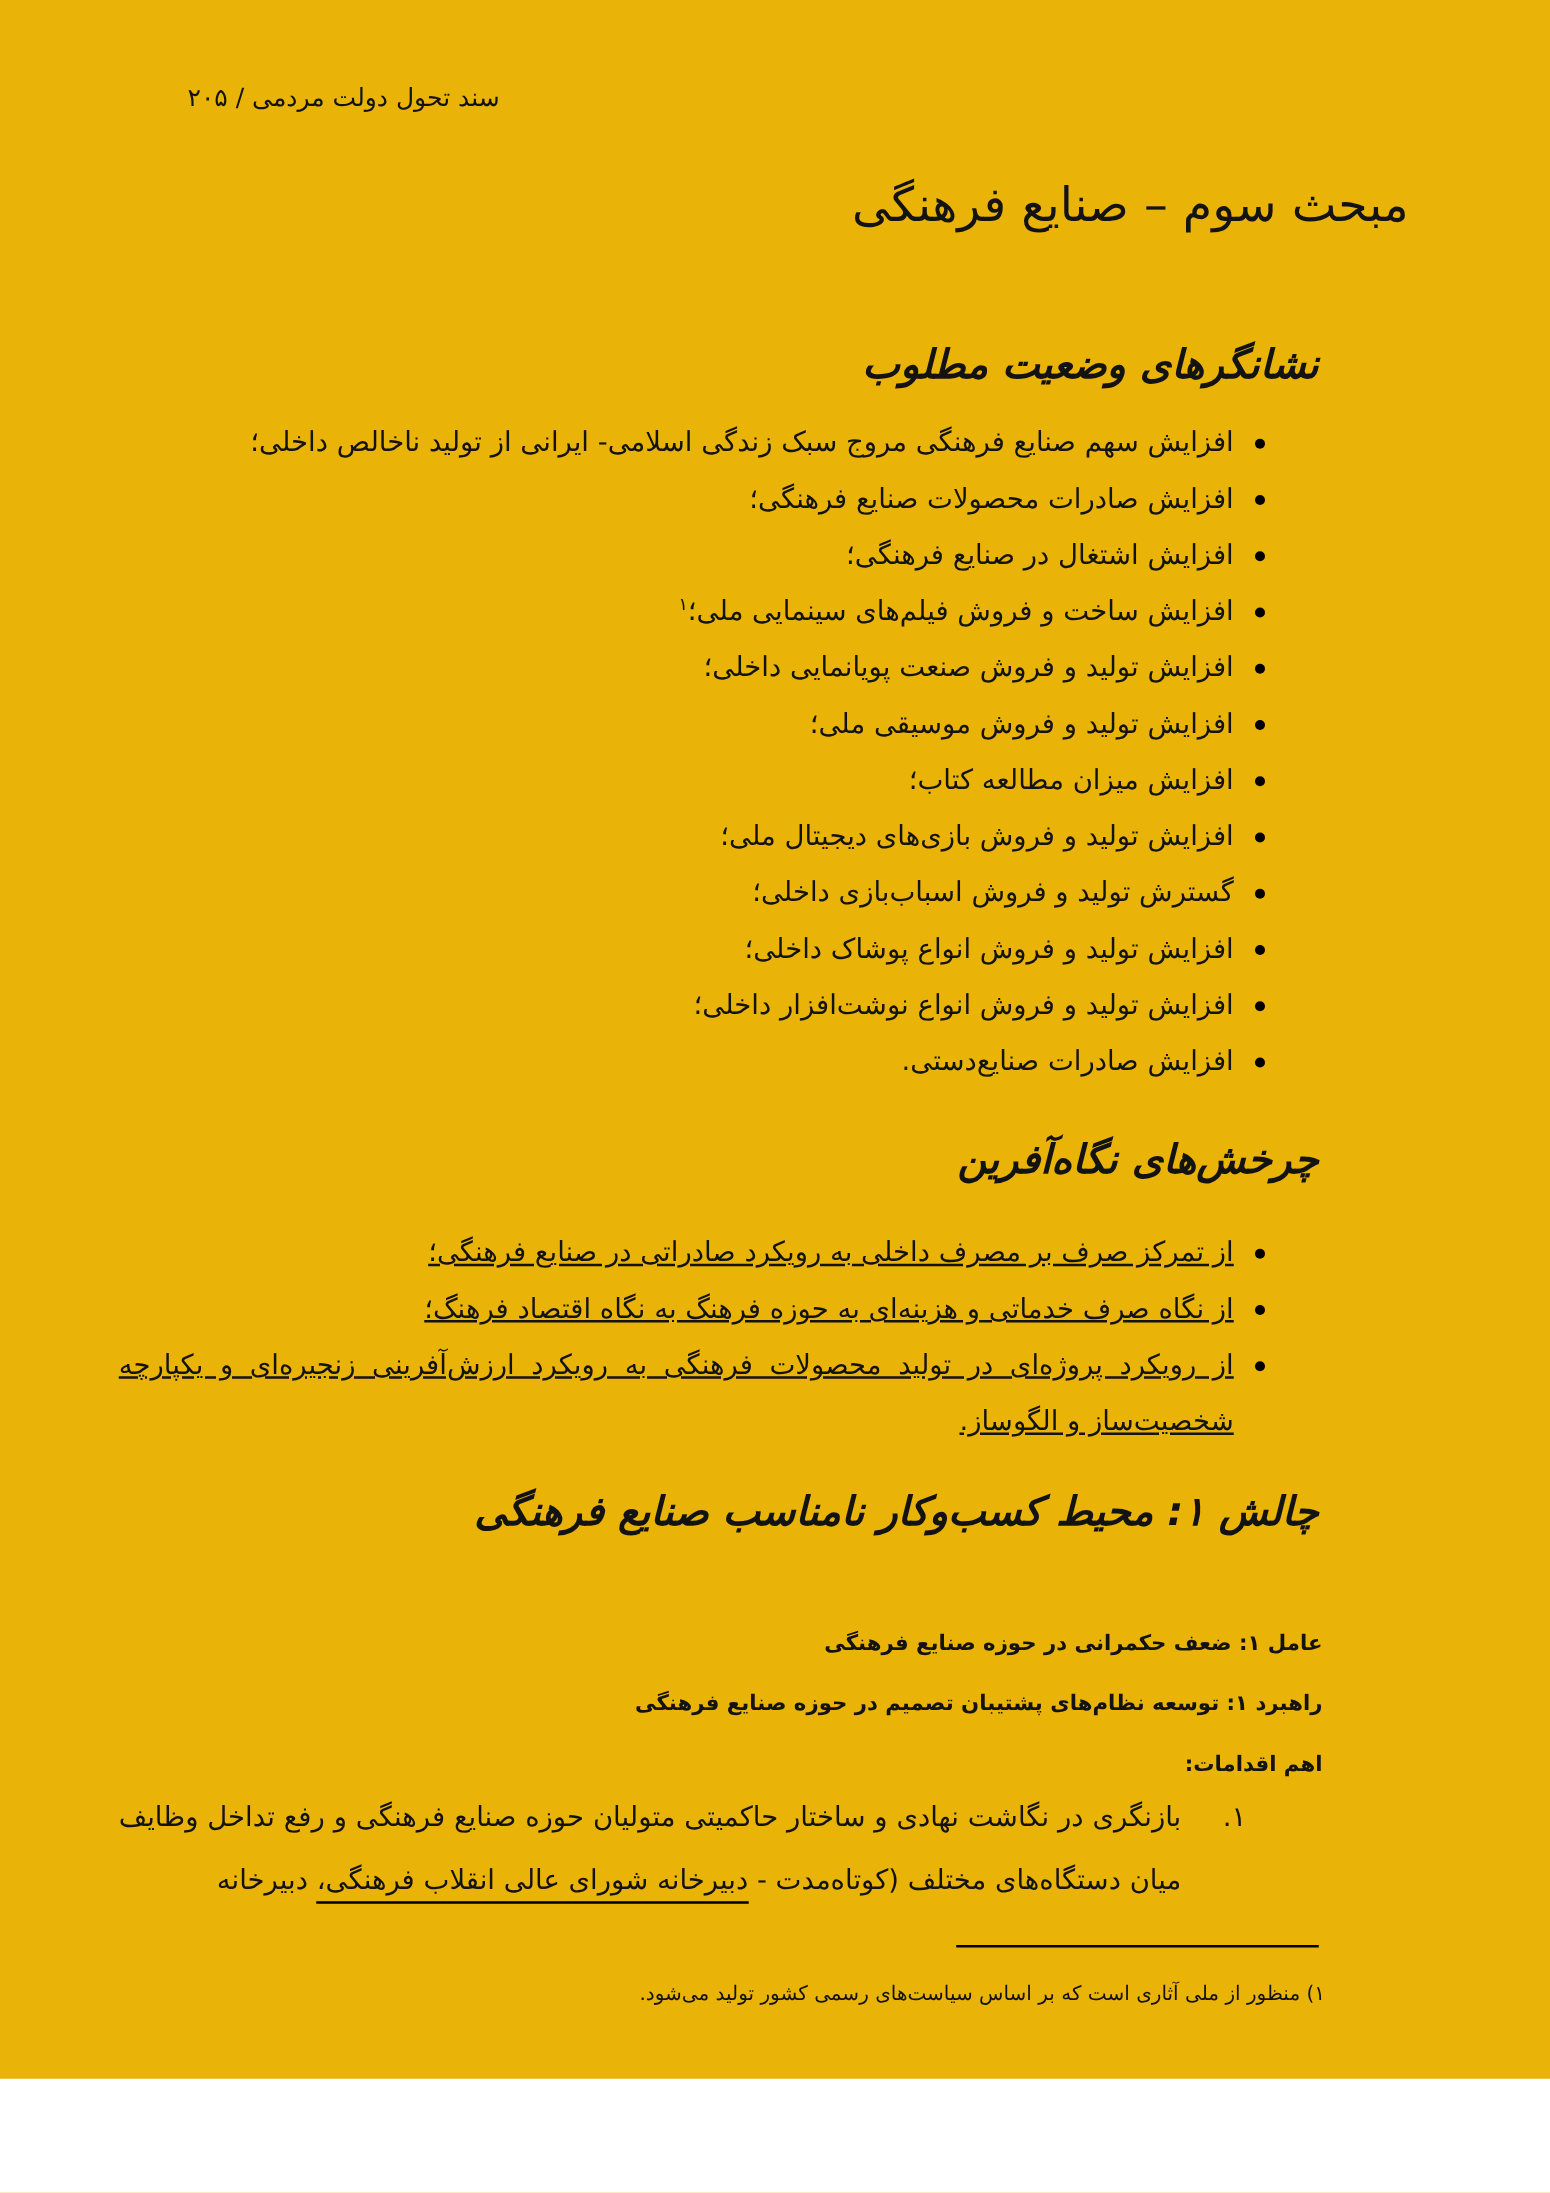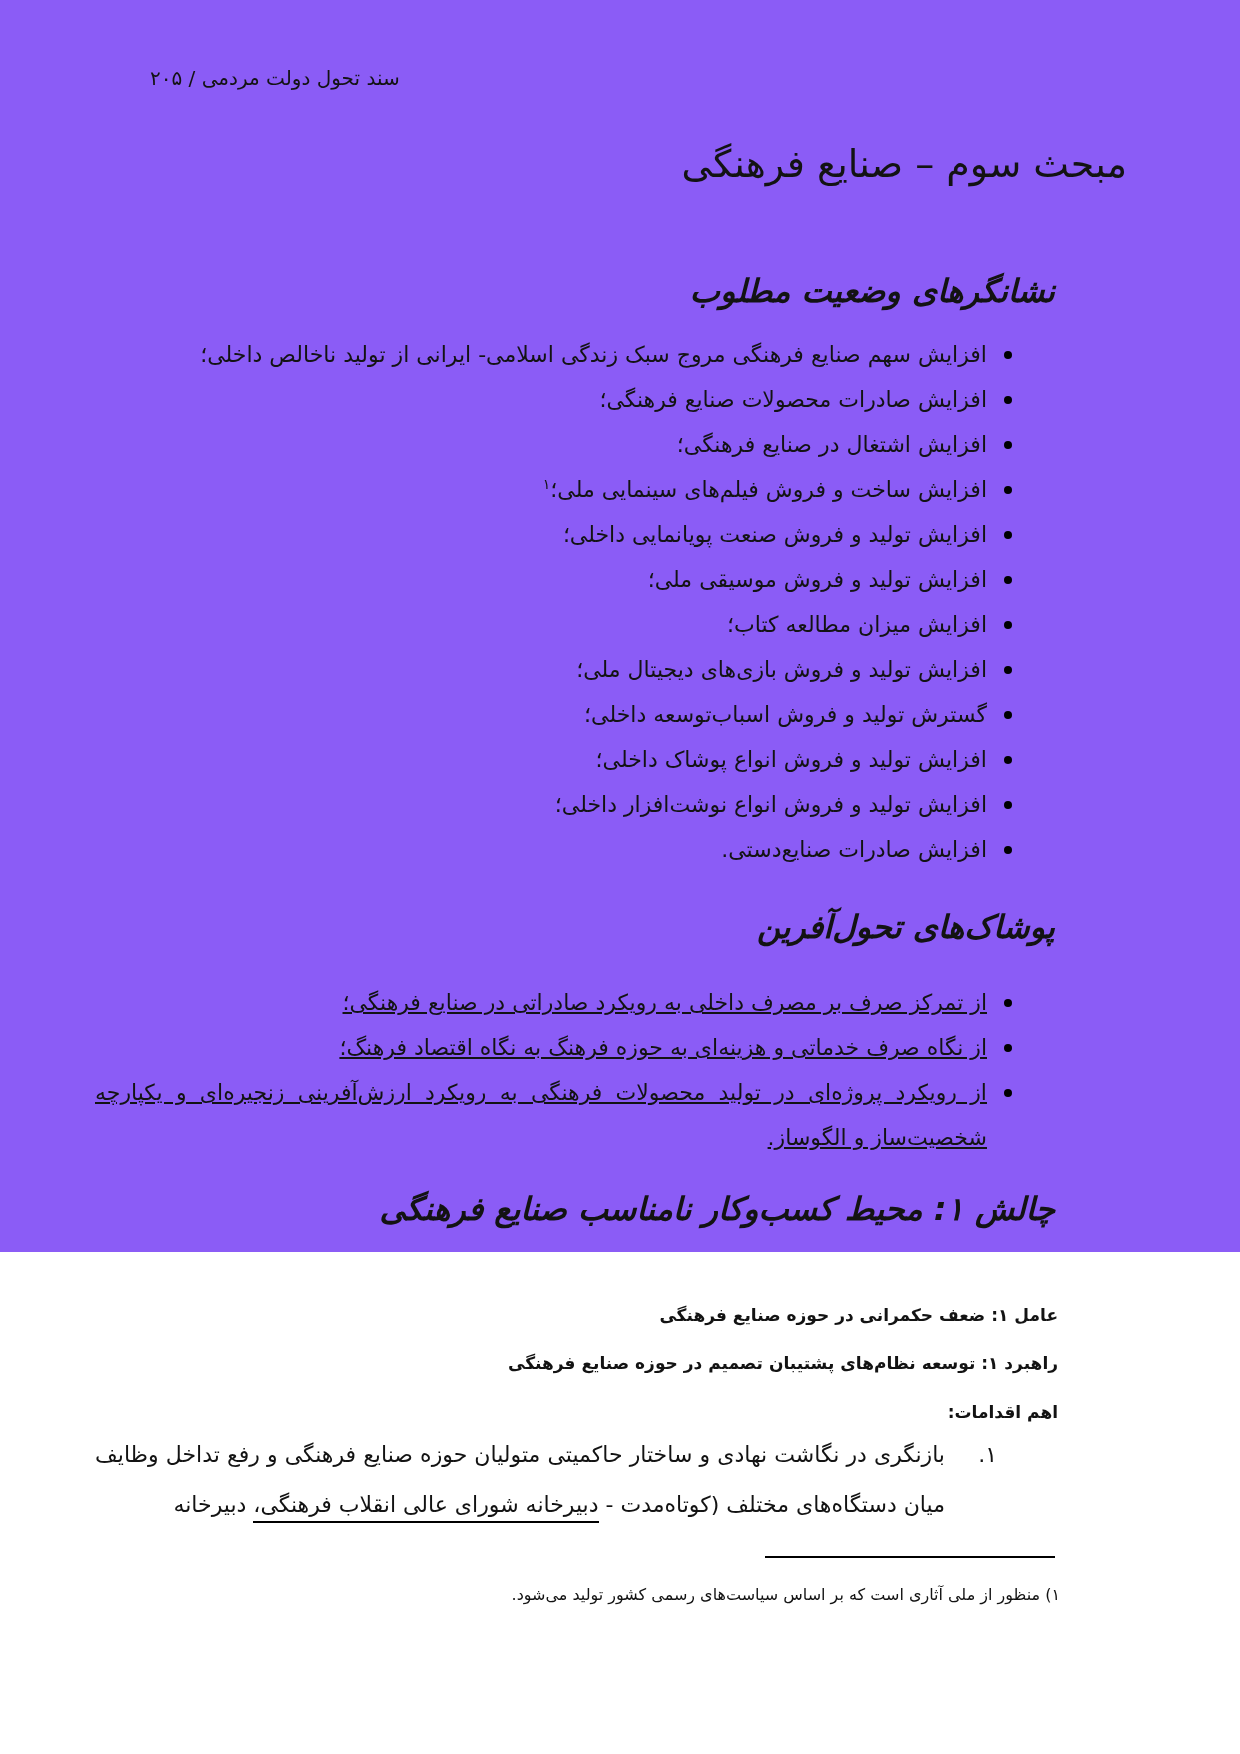--- a/index.html
+++ b/index.html
@@ -1,21 +1,21 @@
 <!DOCTYPE html>
 <html lang="fa" dir="rtl"><head>
 <meta charset="utf-8">
 <style>
   html,body{margin:0;padding:0;background:#ffffff;}
   body{
     width:1240px;height:1754px;overflow:hidden;
     font-family:"DejaVu Sans",sans-serif;
     color:#131313;direction:rtl;
   }
-  .page{position:relative;width:1240px;height:1252px;background:#8b5cf6;}
+  .page{position:relative;width:1240px;height:1663px;background:#eab308;}
 
   .running-header{
     position:absolute;top:66px;left:150px;
     font-size:20px;letter-spacing:0.2px;white-space:nowrap;
   }
 
   .doc-title{
     position:absolute;top:142px;right:113px;margin:0;
     font-size:38px;font-weight:normal;white-space:nowrap;
   }
@@ -108,37 +108,37 @@
       <li>
         <span class="dot"></span>
         <div class="btext">افزایش میزان مطالعه کتاب؛</div>
       </li>
       <li>
         <span class="dot"></span>
         <div class="btext">افزایش تولید و فروش بازی‌های دیجیتال ملی؛</div>
       </li>
       <li>
         <span class="dot"></span>
-        <div class="btext">گسترش تولید و فروش اسباب‌توسعه داخلی؛</div>
+        <div class="btext">گسترش تولید و فروش اسباب‌بازی داخلی؛</div>
       </li>
       <li>
         <span class="dot"></span>
         <div class="btext">افزایش تولید و فروش انواع پوشاک داخلی؛</div>
       </li>
       <li>
         <span class="dot"></span>
         <div class="btext">افزایش تولید و فروش انواع نوشت‌افزار داخلی؛</div>
       </li>
       <li>
         <span class="dot"></span>
         <div class="btext">افزایش صادرات صنایع‌دستی.</div>
       </li>
     </ul>
 
-  <h2 class="sec h-pivots">پوشاک‌های تحول‌آفرین</h2>
+  <h2 class="sec h-pivots">چرخش‌های نگاه‌آفرین</h2>
 
   <ul class="blist list-pivots">
       <li>
         <span class="dot"></span>
         <div class="btext">از تمرکز صرف بر مصرف داخلی به رویکرد صادراتی در صنایع فرهنگی؛</div>
       </li>
       <li>
         <span class="dot"></span>
         <div class="btext">از نگاه صرف خدماتی و هزینه‌ای به حوزه فرهنگ به نگاه اقتصاد فرهنگ؛</div>
       </li>

